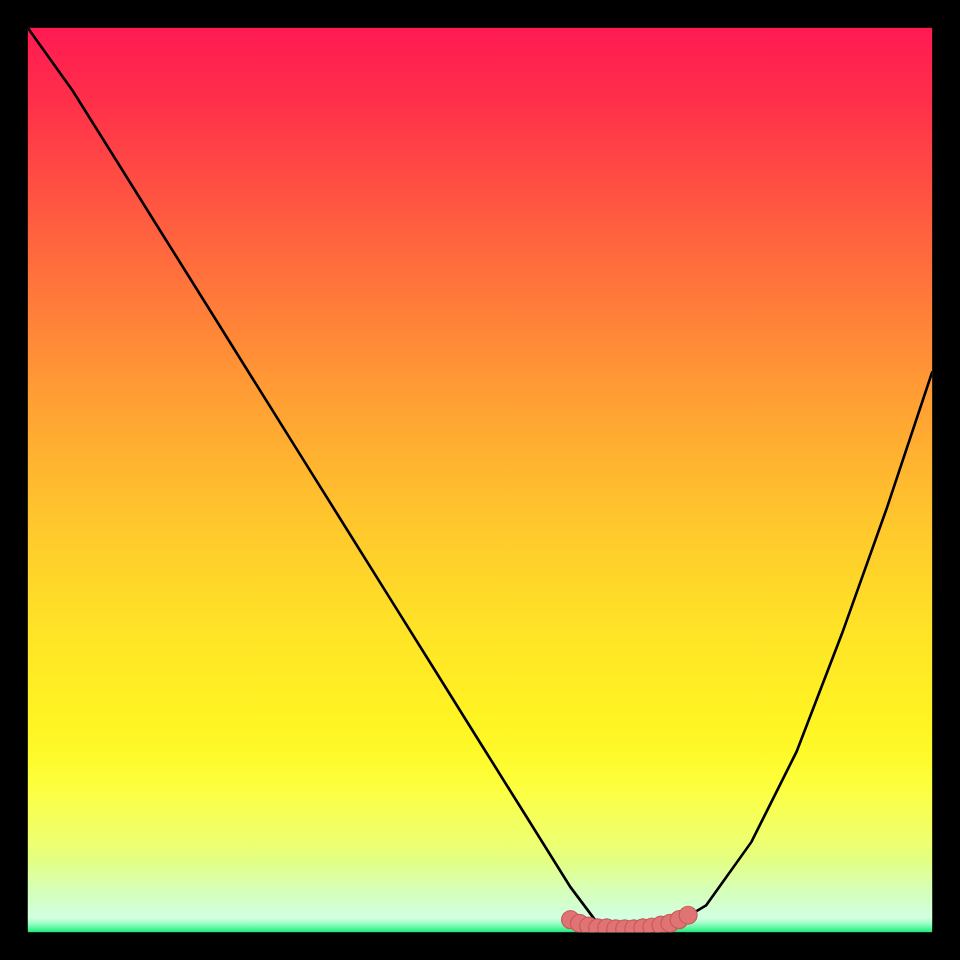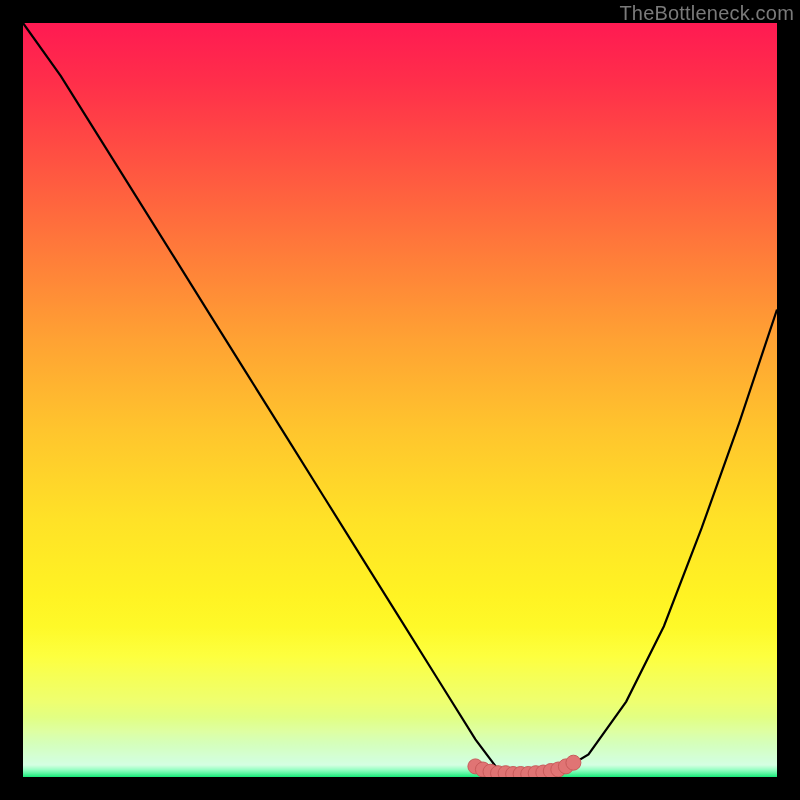--- a/index.html
+++ b/index.html
@@ -75,21 +75,20 @@
     font-size: 20px;
     letter-spacing: 0.2px;
     user-select: none;
   }
 </style>
 </head>
 <body>
 
 <div class="frame">
 
-  <div class="watermark">TheBottleneck.com</div>
 
   <div class="plot-area">
     <div class="gradient"></div>
     <div class="glow"></div>
 
     <svg class="curve" viewBox="0 0 754 754" preserveAspectRatio="none">
       <g>
         <path id="curve-path" fill="none" stroke="#000000" stroke-width="2.2" d="M0.0 0.0 L37.7 52.8 L75.4 113.1 L113.1 173.4 L150.8 233.7 L188.5 294.1 L226.2 354.4 L263.9 414.7 L301.6 475.0 L339.3 535.3 L377.0 595.7 L414.7 656.0 L452.4 716.3 L475.0 746.5 L497.6 754.0 L527.8 754.0 L565.5 731.4 L603.2 678.6 L640.9 603.2 L678.6 505.2 L716.3 399.6 L754.0 286.5 "></path>
       </g>
       <g id="markers">

